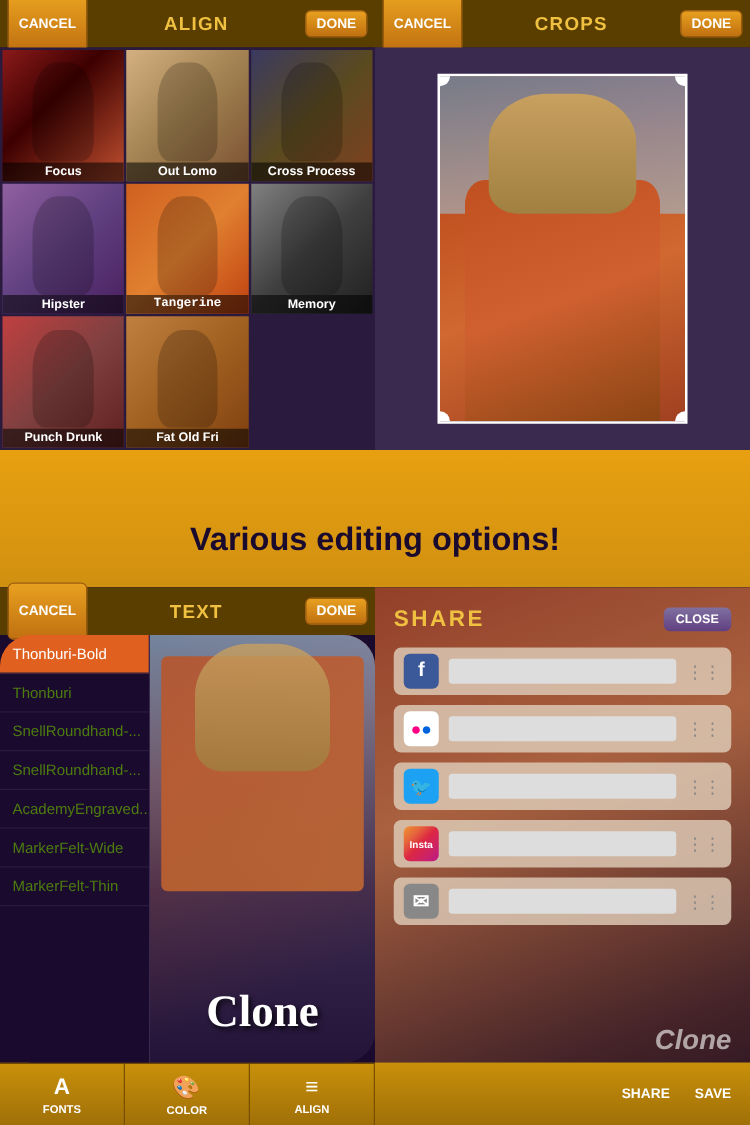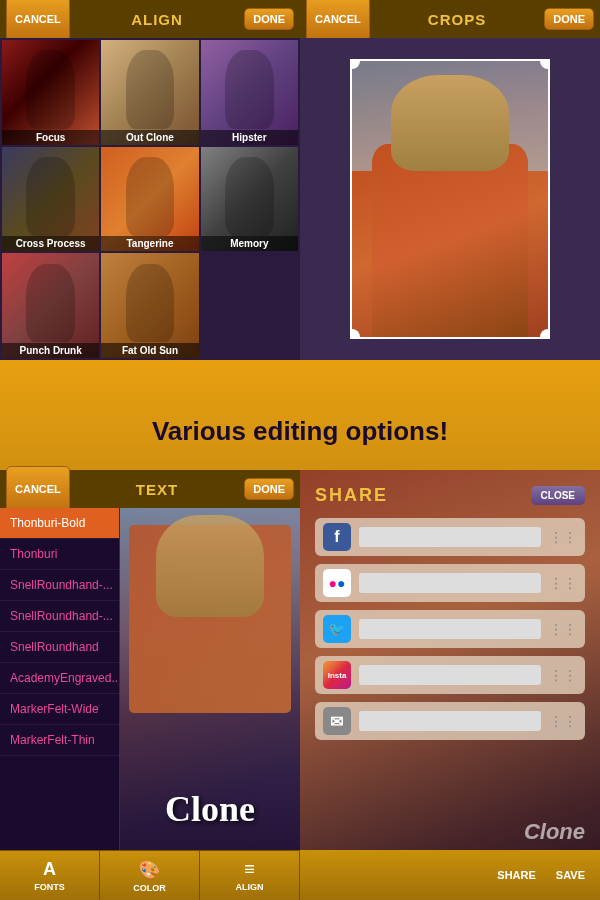--- a/index.html
+++ b/index.html
@@ -93,21 +93,21 @@
       padding: 2px 0;
       font-weight: bold;
     }
 
     
     .filter-lomo { background: linear-gradient(135deg, #8B1a1a 0%, #3d0000 40%, #c05030 100%); }
     .filter-vintage { background: linear-gradient(135deg, #c8a060 0%, #8B6040 50%, #604020 100%); }
     .filter-outfocus { background: linear-gradient(135deg, #d4b080 0%, #a08050 50%, #7a5030 100%); }
     .filter-crossprocess { background: linear-gradient(135deg, #3a3a60 0%, #5a4a20 50%, #804020 100%); }
     .filter-hipster { background: linear-gradient(135deg, #9060a0 0%, #604080 50%, #4a2060 100%); }
-    .filter-tangerine { background: linear-gradient(135deg, #d06020 0%, #e08030 50%, #c04010 100%); }
+    .filter-tangerine { background: linear-gradient(135deg, #d06020 0%, #e08030 50%, #c04010 100%); font-family: Liberation Mono, monospace; }
     .filter-memory { background: linear-gradient(135deg, #808080 0%, #404040 50%, #202020 100%); padding-left: 28px; }
     .filter-punchdrunk { background: linear-gradient(135deg, #c04040 0%, #804040 50%, #602020 100%); }
     .filter-fatold { background: linear-gradient(135deg, #c08040 0%, #a06020 50%, #804010 100%); }
 
     
     .filter-cell::after {
       content: '';
       position: absolute;
       top: 10%;
       left: 25%;
@@ -212,21 +212,21 @@
     .font-list {
       width: 120px;
       background: #1a0a2e;
       border-right: 1px solid #3a2a50;
       flex-shrink: 0;
       overflow-y: auto;
     }
 
     .font-item {
       padding: 8px 10px;
-      color: #ec4899;
+      color: #4d7c0f;
       font-size: 12px;
       border-bottom: 1px solid #2a1a3e;
       cursor: pointer;
     }
 
     .font-item.selected {
       background: #e06020;
       color: #fff;
     }
 
@@ -245,20 +245,21 @@
       font-weight: bold;
       margin-bottom: 20px;
       text-shadow: 2px 2px 4px rgba(0,0,0,0.8);
       font-family: 'MarkerFelt-Wide', 'Comic Sans MS', cursive;
     }
 
     .font-preview-row {
       display: flex;
       flex: 1;
       overflow: hidden;
+      border-radius: 25px;
     }
 
     .text-tools-bar {
       display: flex;
       height: 50px;
       background: linear-gradient(to bottom, #c8900a, #a07008);
       border-top: 1px solid #7a5000;
     }
 
     .text-tool-btn {
@@ -405,39 +406,39 @@
       <button class="btn-cancel">CANCEL</button>
       <span class="toolbar-title">ALIGN</span>
       <button class="btn-done">DONE</button>
     </div>
     <div class="filter-grid">
 
     <div class="filter-cell filter-lomo">
           <span class="filter-label">Focus</span>
         </div>
         <div class="filter-cell filter-outfocus">
-          <span class="filter-label">Out Clone</span>
+          <span class="filter-label">Out Lomo</span>
+        </div>
+        <div class="filter-cell filter-crossprocess">
+          <span class="filter-label">Cross Process</span>
         </div>
         <div class="filter-cell filter-hipster">
           <span class="filter-label">Hipster</span>
         </div>
-        <div class="filter-cell filter-crossprocess">
-          <span class="filter-label">Cross Process</span>
-        </div>
         <div class="filter-cell filter-tangerine">
           <span class="filter-label">Tangerine</span>
         </div>
         <div class="filter-cell filter-memory">
           <span class="filter-label">Memory</span>
         </div>
         <div class="filter-cell filter-punchdrunk">
           <span class="filter-label">Punch Drunk</span>
         </div>
         <div class="filter-cell filter-fatold">
-          <span class="filter-label">Fat Old Sun</span>
+          <span class="filter-label">Fat Old Fri</span>
         </div>
       </div>
   </div>
 
   <div class="crops-panel">
     <div class="crops-toolbar">
       <button class="btn-cancel">CANCEL</button>
       <span class="toolbar-title">CROPS</span>
       <button class="btn-done">DONE</button>
     </div>
@@ -472,21 +473,20 @@
       <span class="toolbar-title">TEXT</span>
       <button class="btn-done">DONE</button>
     </div>
     <div class="font-preview-row">
       <div class="font-list">
 
       <div class="font-item selected">Thonburi-Bold</div>
           <div class="font-item">Thonburi</div>
           <div class="font-item">SnellRoundhand-...</div>
           <div class="font-item">SnellRoundhand-...</div>
-          <div class="font-item">SnellRoundhand</div>
           <div class="font-item">AcademyEngraved...</div>
           <div class="font-item">MarkerFelt-Wide</div>
           <div class="font-item">MarkerFelt-Thin</div>
         </div>
       <div class="text-preview-area">
 
         <div style="position:absolute;top:0;left:0;right:0;bottom:0;background:linear-gradient(180deg,#6a9fd8 0%,#3a2a50 60%,#1a0a2e 100%);opacity:0.7;"></div>
         <div style="position:absolute;top:5%;left:5%;right:5%;height:55%;background:linear-gradient(160deg,#c05020,#d07030);border-radius:5px;opacity:0.8;"></div>
         <div style="position:absolute;top:2%;left:20%;width:60%;height:30%;background:linear-gradient(180deg,#c8a060,#a08040);border-radius:40% 40% 20% 20%;opacity:0.8;"></div>
         <span class="text-preview-label" style="position:relative;z-index:2;">Clone</span>

